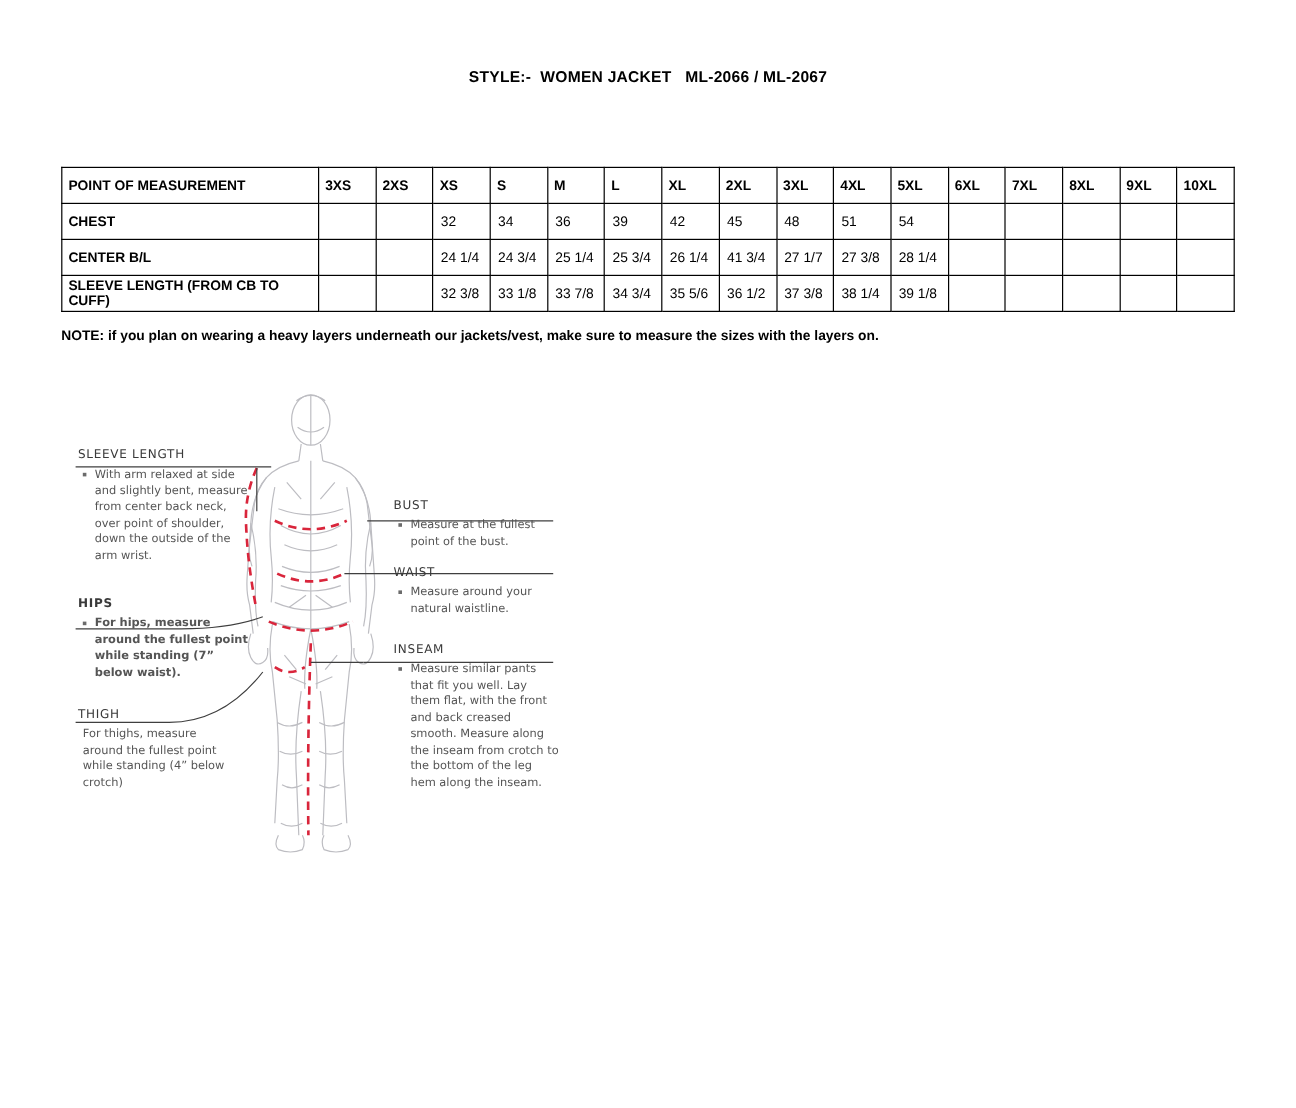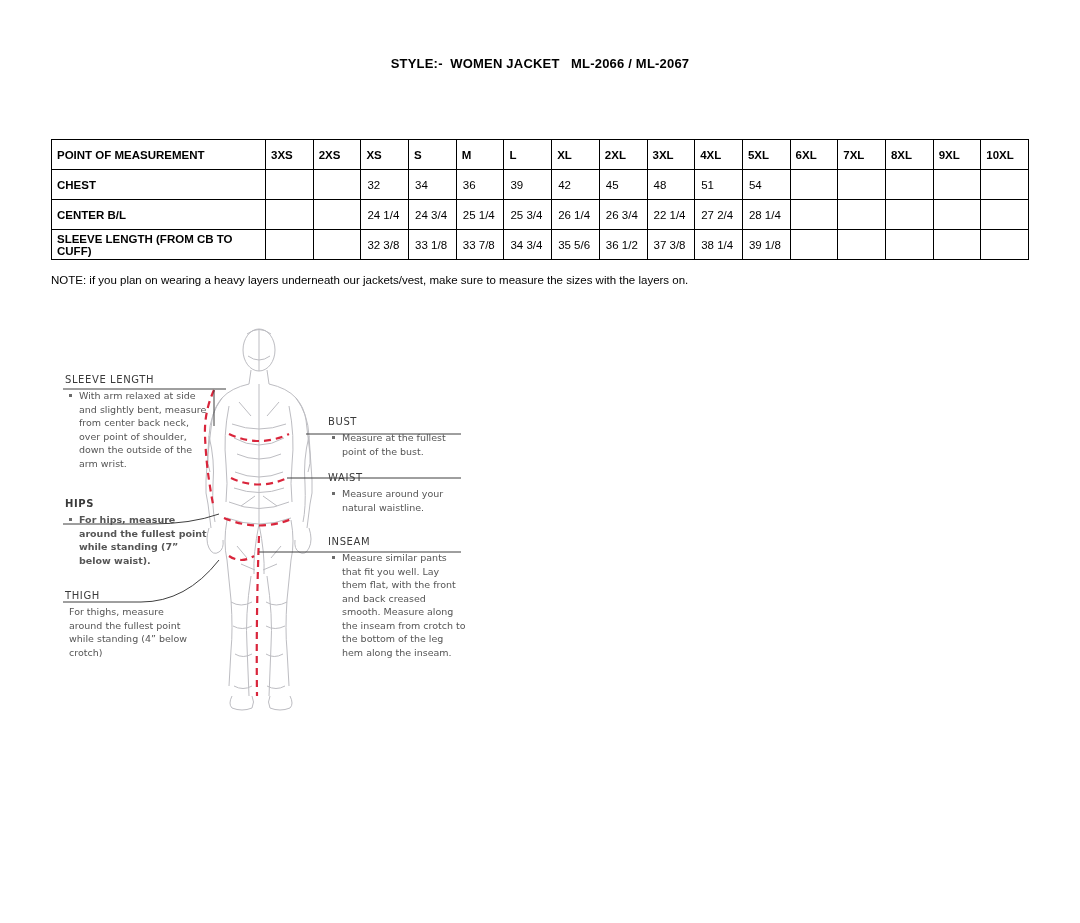--- a/index.html
+++ b/index.html
@@ -67,21 +67,21 @@
   table.size-table td.cell {
     font-weight: normal;
     text-align: left;
     padding-left: 6px;
   }
   .note {
     position: absolute;
     left: 51px;
     top: 274px;
     font-size: 11.5px;
-    font-weight: normal;
+    font-weight: bold;
     white-space: nowrap;
   }
   .figure {
     position: absolute;
     left: 51px;
     top: 306px;
     width: 420px;
     height: 420px;
   }
   .fig-svg { display:block; }
@@ -180,23 +180,23 @@
       </tr>
       <tr>
         <td class="row-label">CENTER B/L</td>
         <td class="cell"></td>
         <td class="cell"></td>
         <td class="cell">24 1/4</td>
         <td class="cell">24 3/4</td>
         <td class="cell">25 1/4</td>
         <td class="cell">25 3/4</td>
         <td class="cell">26 1/4</td>
-        <td class="cell">26 3/4</td>
-        <td class="cell">22 1/4</td>
-        <td class="cell">27 2/4</td>
+        <td class="cell">41 3/4</td>
+        <td class="cell">27 1/7</td>
+        <td class="cell">27 3/8</td>
         <td class="cell">28 1/4</td>
         <td class="cell"></td>
         <td class="cell"></td>
         <td class="cell"></td>
         <td class="cell"></td>
         <td class="cell"></td>
       </tr>
       <tr>
         <td class="row-label">SLEEVE LENGTH (FROM CB TO CUFF)</td>
         <td class="cell"></td>

